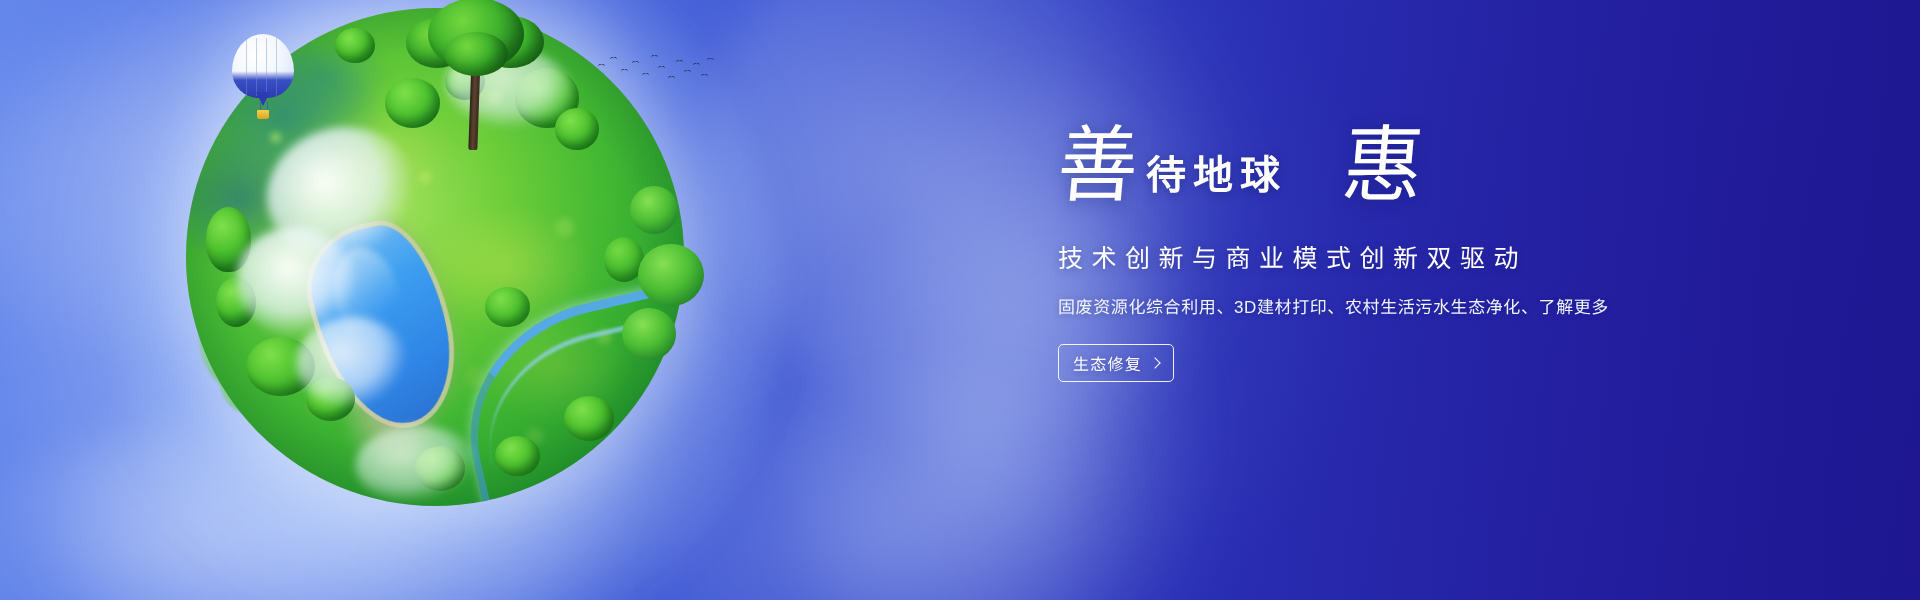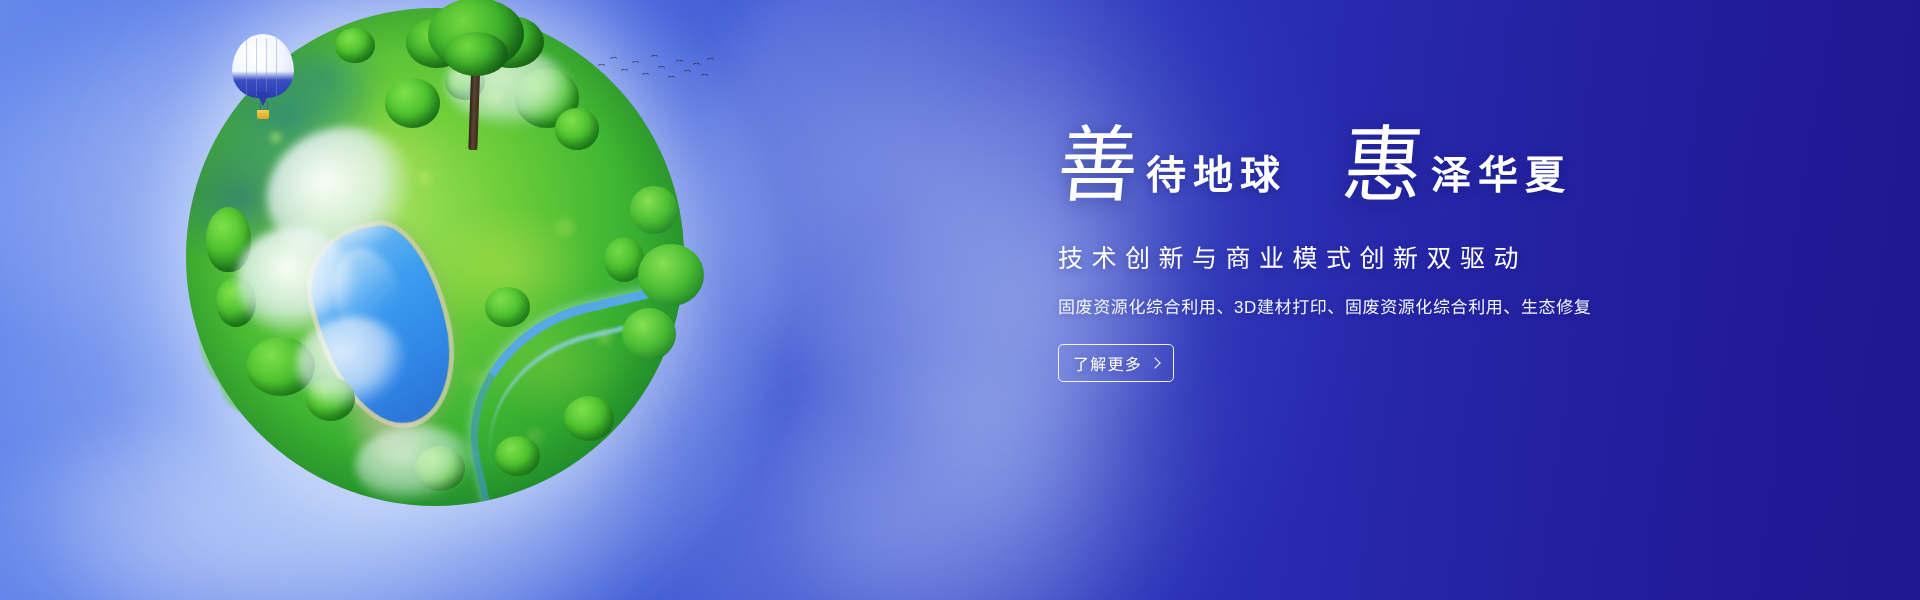--- a/index.html
+++ b/index.html
@@ -402,28 +402,27 @@
     <div class="bird" style="left:113px;top:6px"></div>
   </div>
 
   <div class="content">
 
     <div class="headline">
       <span class="hl-big">善</span>
       <span class="hl-small">待地球</span>
       <span class="hl-gap"></span>
       <span class="hl-big">惠</span>
-      <span class="hl-small">泽华夏</span>
     </div>
 
     <div class="subtitle">技术创新与商业模式创新双驱动</div>
 
-    <div class="desc">固废资源化综合利用、3D建材打印、固废资源化综合利用、生态修复</div>
+    <div class="desc">固废资源化综合利用、3D建材打印、农村生活污水生态净化、了解更多</div>
 
     <div class="btn-row">
       <button class="more-btn">
-        <span>了解更多</span>
+        <span>生态修复</span>
         <span class="chev"></span>
       </button>
     </div>
 
   </div>
 </div>
 
 </body></html>

